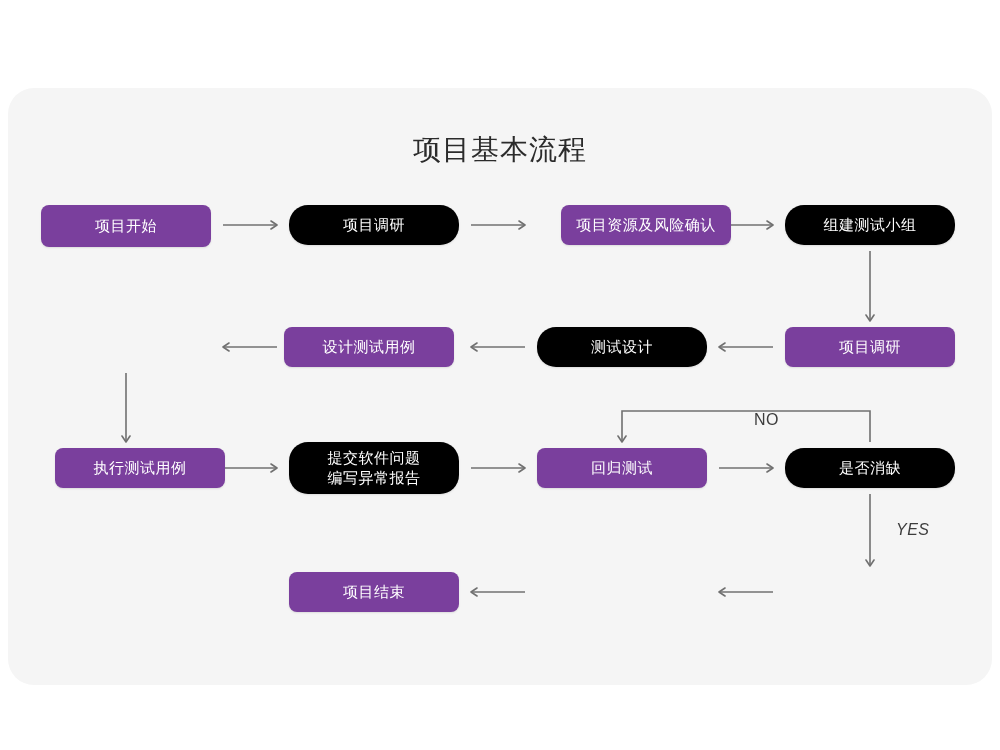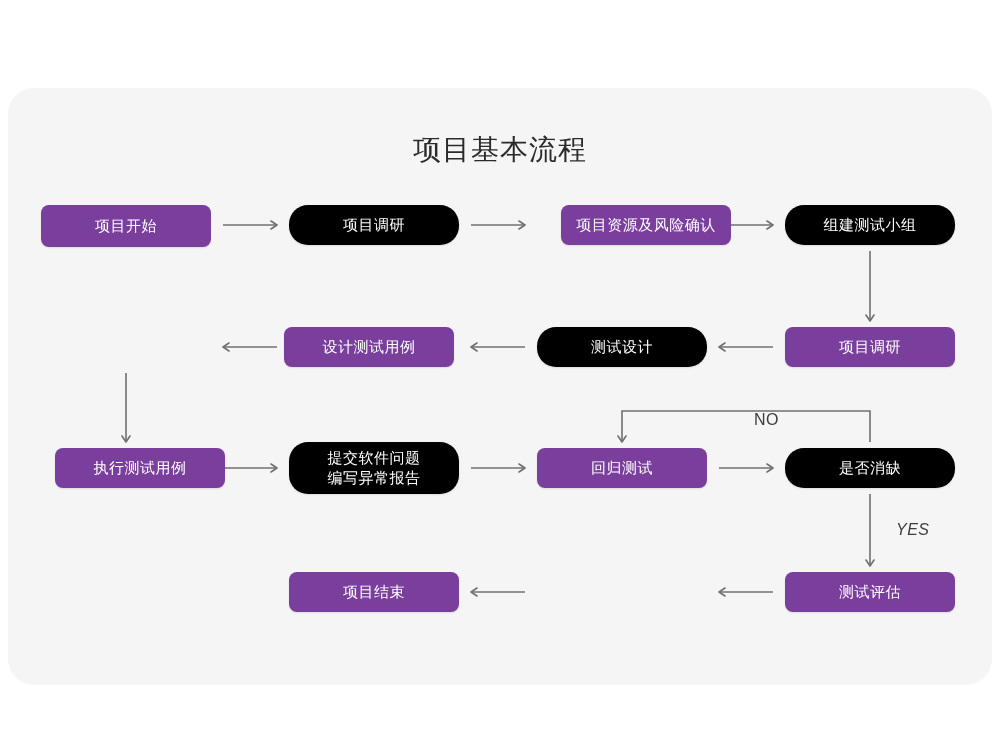--- a/index.html
+++ b/index.html
@@ -124,19 +124,18 @@
   <div class="node purple" style="left:785px; top:327px; width:170px; height:40px;">项目调研</div>
   <div class="node gray" style="left:537px; top:327px; width:170px; height:40px;">测试设计</div>
   <div class="node purple" style="left:284px; top:327px; width:170px; height:40px;">设计测试用例</div>
 
   <div class="node purple" style="left:41px;  top:448px; width:170px; height:40px;margin-left:14px;">执行测试用例</div>
   <div class="node gray" style="left:289px; top:442px; width:170px; height:52px;text-align:center;">提交软件问题
 编写异常报告</div>
   <div class="node purple" style="left:537px; top:448px; width:170px; height:40px;">回归测试</div>
   <div class="node gray" style="left:785px; top:448px; width:170px; height:40px;">是否消缺</div>
 
-  <div class="node purple" style="left:785px; top:572px; width:170px; height:40px;">测试评估</div>
   <div class="node purple" style="left:289px; top:572px; width:170px; height:40px;">项目结束</div>
 
   <div class="edge-label" style="left:754px; top:411px;">NO</div>
   <div class="edge-label" style="left:896px; top:521px;font-style:italic;">YES</div>
 
 </div>
 
 </body></html>

